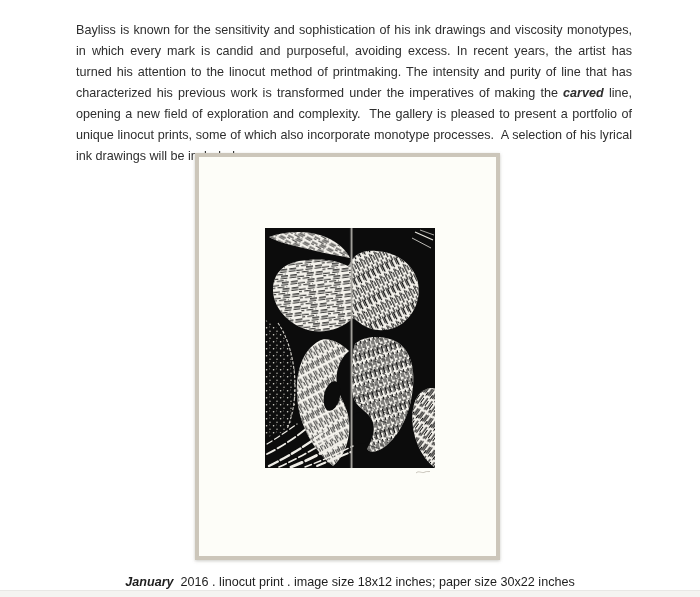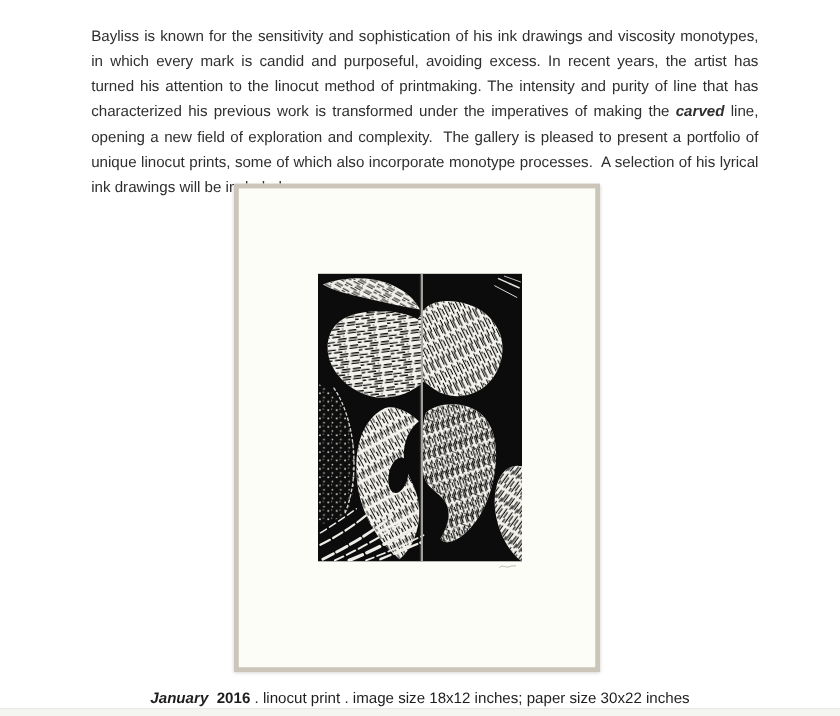--- a/index.html
+++ b/index.html
@@ -37,21 +37,21 @@
     left: 0; top: 574px;
     width: 700px;
     margin: 0;
     font-size: 12.6px;
     line-height: 16px;
     color: #1e1e1e;
     text-align: center;
     white-space: pre-wrap;
   }
   .caption .month { font-weight: bold; font-style: italic; }
-  .caption .year  { font-weight: bold; margin-left: 7px; }
+  .caption .year  { font-weight: normal; margin-left: 7px; }
   .bottom-strip {
     position: absolute;
     left: 0; top: 590px;
     width: 700px; height: 7px;
     box-sizing: border-box;
     background: #f4f4f1;
     border-top: 1px solid #e8e8e5;
   }
 </style>
 </head>

